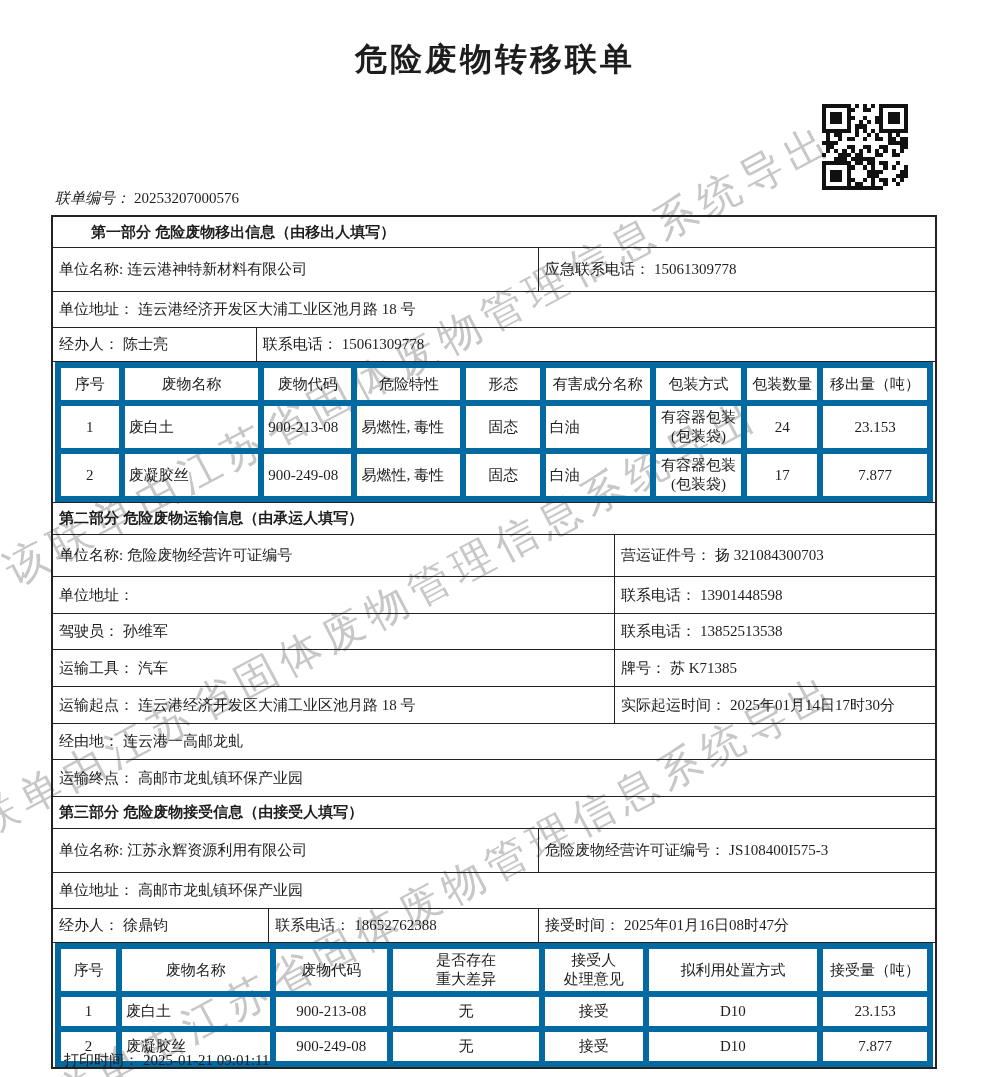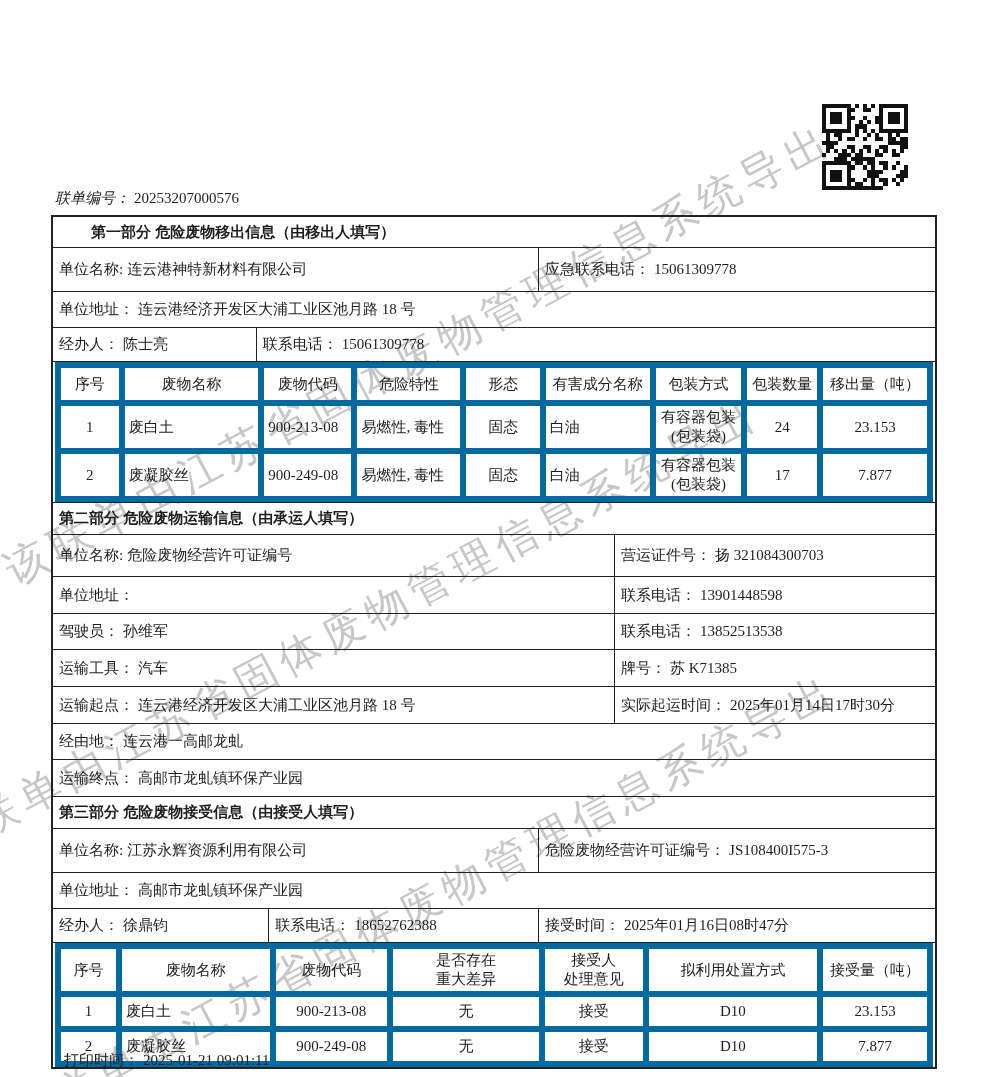--- a/index.html
+++ b/index.html
@@ -55,20 +55,21 @@
 
   
   .footer { position: absolute; left: 64px; top: 1051px; font-size: 15px; z-index: 2; }
   .footer .lbl { margin-right: 4px; }
 </style>
 </head>
 <body>
 
 <div class="page">
 
+  <div class="title">危险废物转移联单</div>
 
   <div class="wm wm-a">该联单由江苏省固体废物管理信息系统导出</div>
   <div class="wm wm-b">该联单由江苏省固体废物管理信息系统导出</div>
   <div class="wm wm-c">该联单由江苏省固体废物管理信息系统导出</div>
 
   <svg id="qr" class="qr" viewBox="0 0 21 21" shape-rendering="crispEdges" aria-hidden="true">
       <g fill="#111">
         <rect x="0" y="0" width="1" height="1"></rect>
         <rect x="1" y="0" width="1" height="1"></rect>
         <rect x="2" y="0" width="1" height="1"></rect>

